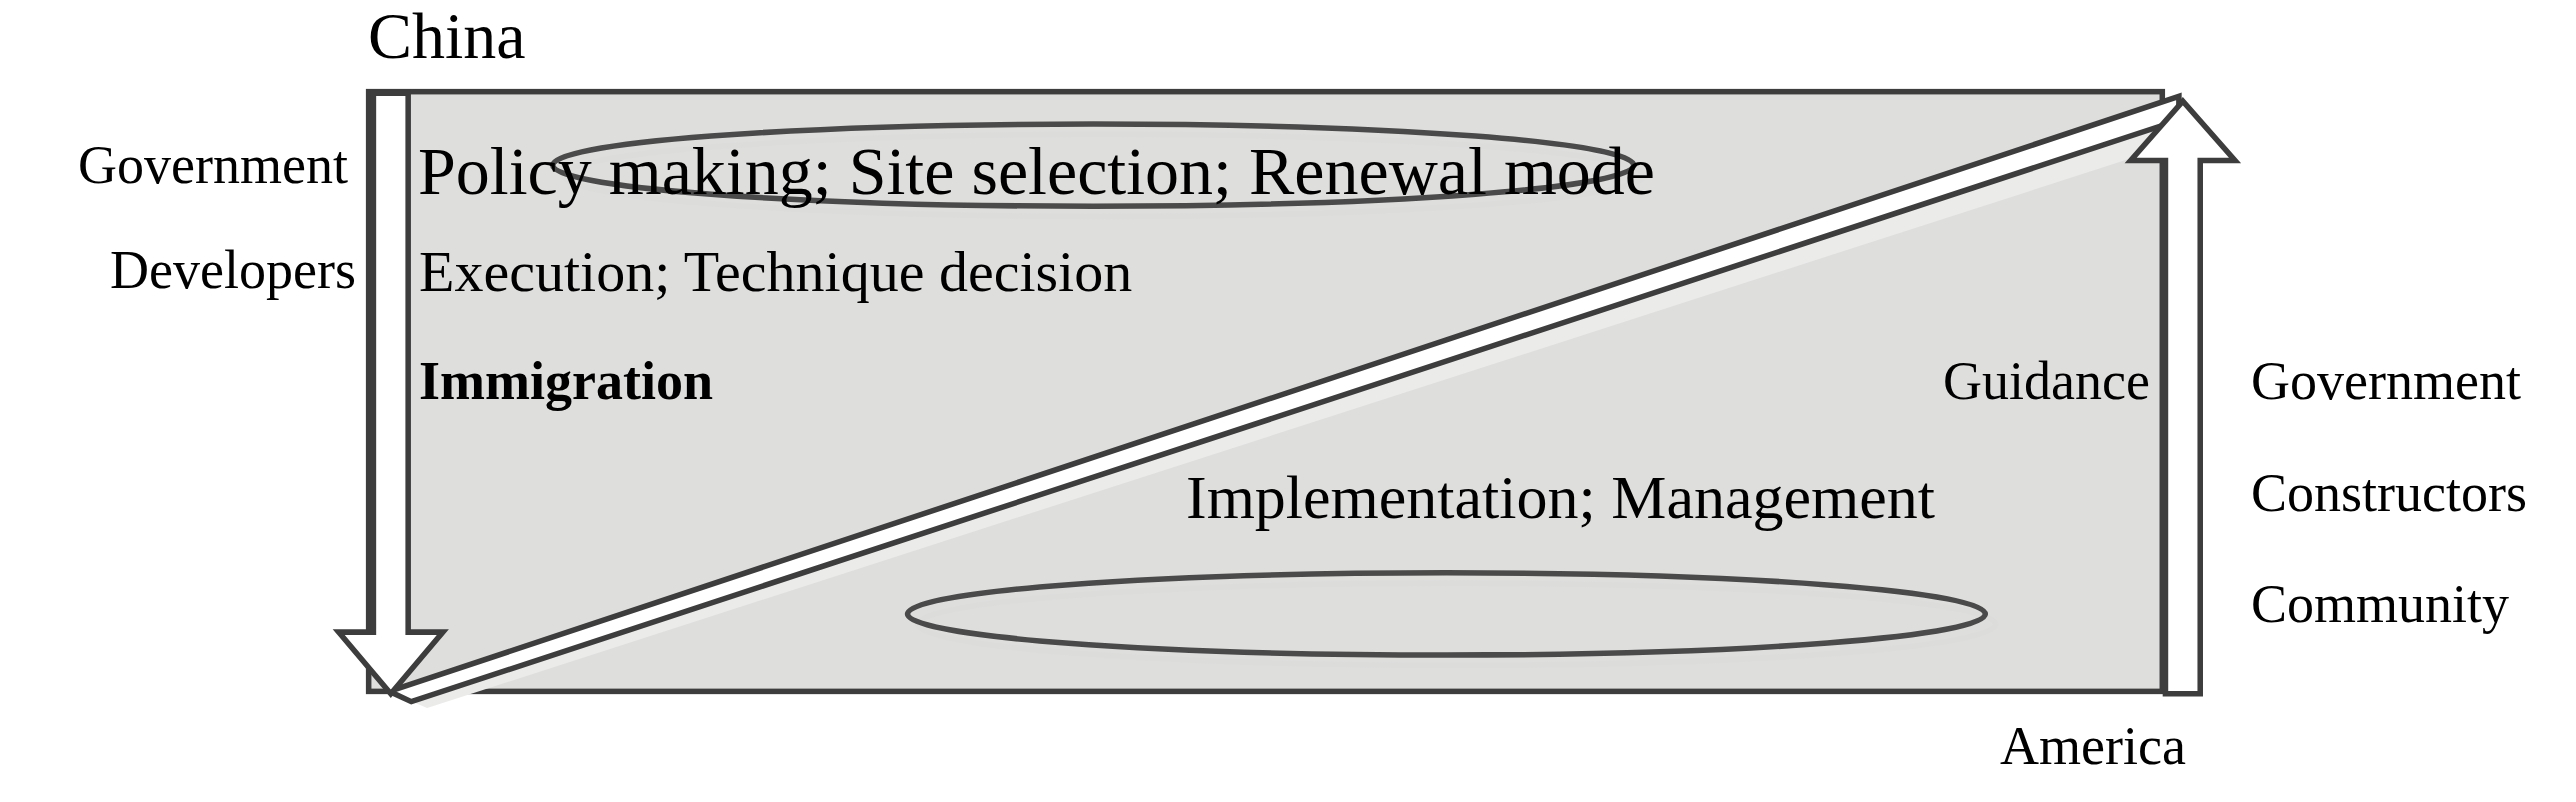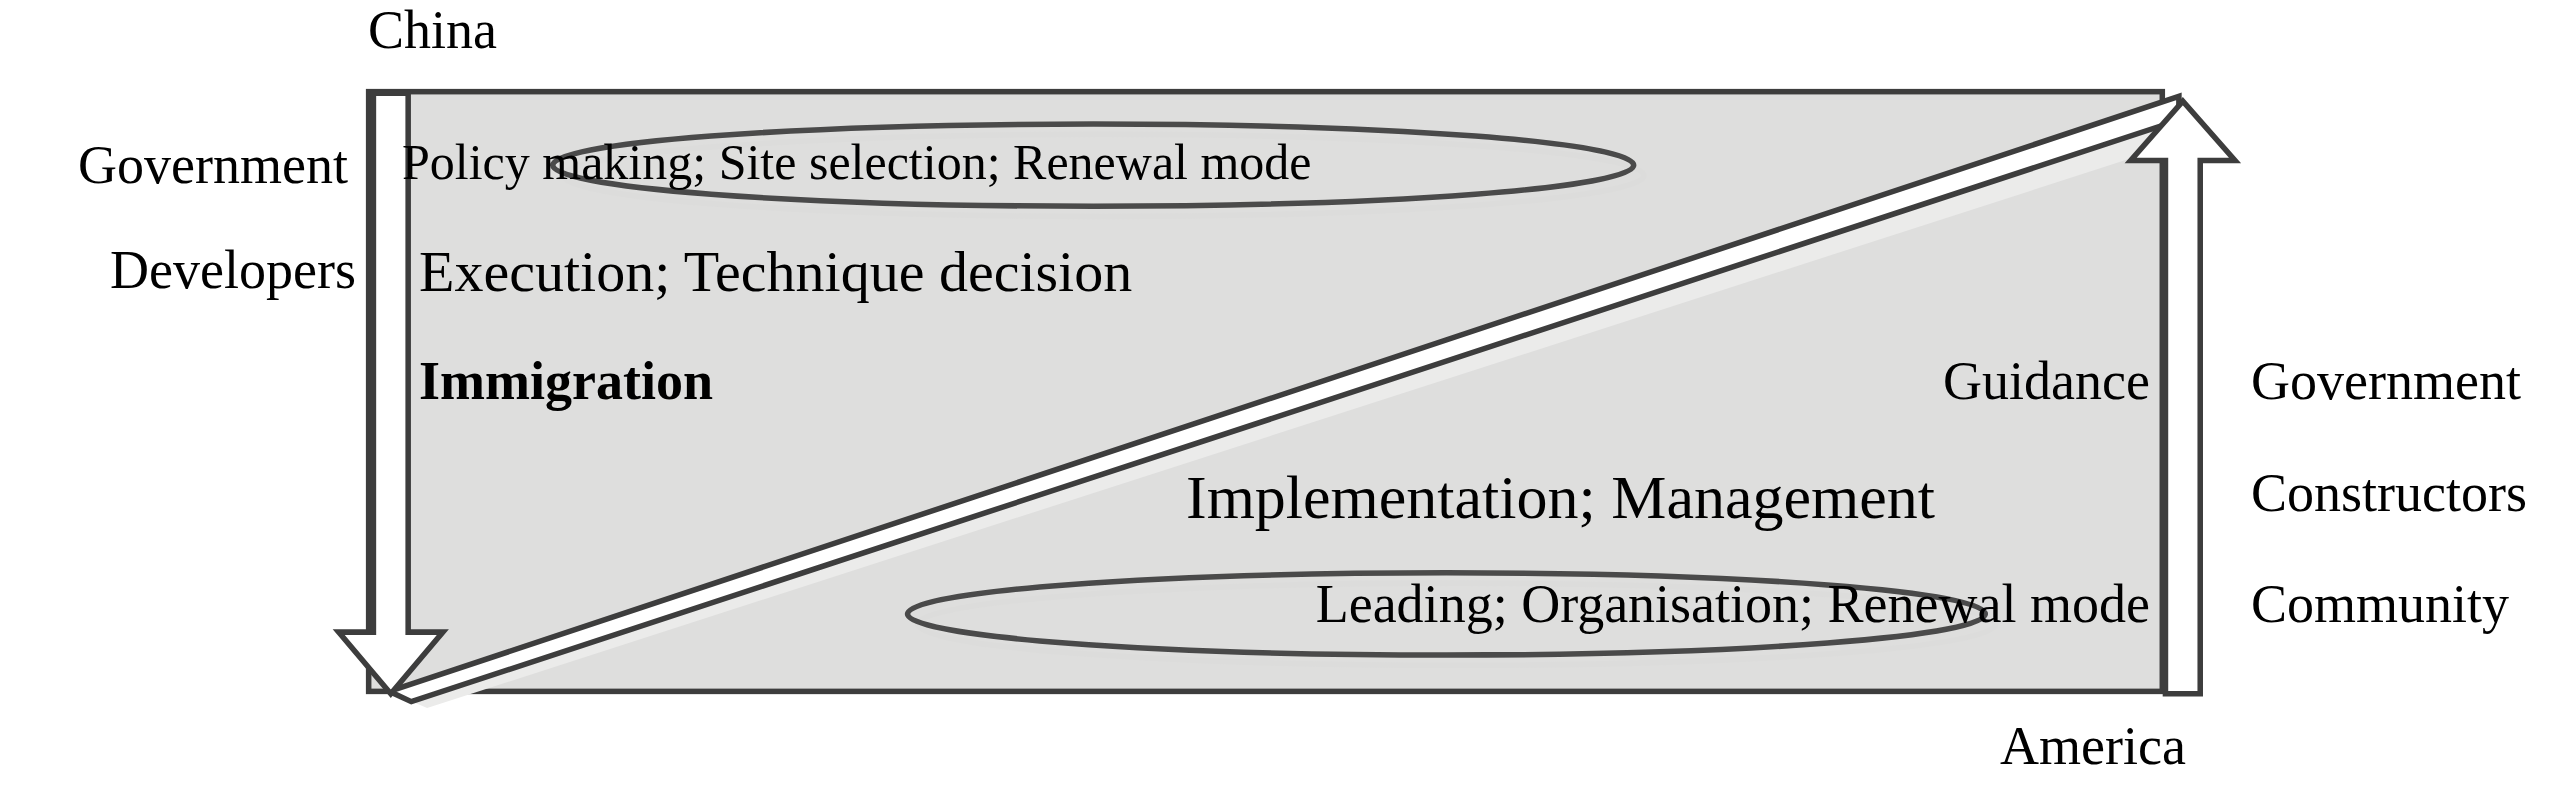--- a/index.html
+++ b/index.html
@@ -31,33 +31,32 @@
 
     <polygon points="2740,878 2740,203 2696,203 2762,128 2828,203 2784,203 2784,878" fill="#ffffff" stroke="#3d3d3d" stroke-width="7" stroke-linejoin="miter"></polygon>
 
     <ellipse cx="1396" cy="222" rx="684" ry="52" fill="none" stroke="#dcdcdb" stroke-width="7"></ellipse>
     <ellipse cx="1383" cy="209" rx="684" ry="52" fill="none" stroke="#4a4a4a" stroke-width="7"></ellipse>
 
     <ellipse cx="1843" cy="790" rx="682" ry="52" fill="none" stroke="#dcdcdb" stroke-width="7"></ellipse>
     <ellipse cx="1830" cy="777" rx="682" ry="52" fill="none" stroke="#4a4a4a" stroke-width="7"></ellipse>
   </svg>
 
-  <div class="lbl" style="left:368px;top:3.2px;font-size:54px;">China</div>
+  <div class="lbl" style="left:368px;top:3.2px;font-size:66px;">China</div>
 
   <div class="lbl" style="left:2000px;top:719px;font-size:54px;">America</div>
 
   <div class="lbl lbl-left" style="left:0px;top:138px;width:348px;font-size:54px;">Government</div>
   <div class="lbl lbl-left" style="left:0px;top:243px;width:348px;font-size:54px;margin-left:8px;">Developers</div>
 
   <div class="lbl" style="left:2251px;top:354px;font-size:54px;">Government</div>
   <div class="lbl" style="left:2251px;top:466px;font-size:54px;">Constructors</div>
   <div class="lbl" style="left:2251px;top:577px;font-size:54px;">Community</div>
 
-  <div class="inbox" style="left:402px;top:137px;font-size:50px;">Policy making; Site selection; Renewal mode</div>
+  <div class="inbox" style="left:418px;top:137px;font-size:68px;">Policy making; Site selection; Renewal mode</div>
   <div class="inbox" style="left:419px;top:243px;font-size:58px;">Execution; Technique decision</div>
   <div class="inbox" style="left:419px;top:354px;font-size:54px;font-weight:bold;">Immigration</div>
 
   <div class="inbox" style="left:1423px;top:354px;width:727px;text-align:right;font-size:54px;">Guidance</div>
   <div class="inbox" style="left:1186px;top:466px;width:964px;text-align:left;font-size:62px;">Implementation; Management</div>
-  <div class="inbox" style="left:949px;top:577px;width:1201px;text-align:right;font-size:54px;">Leading; Organisation; Renewal mode</div>
 
 </div>
 
 
 </body></html>

